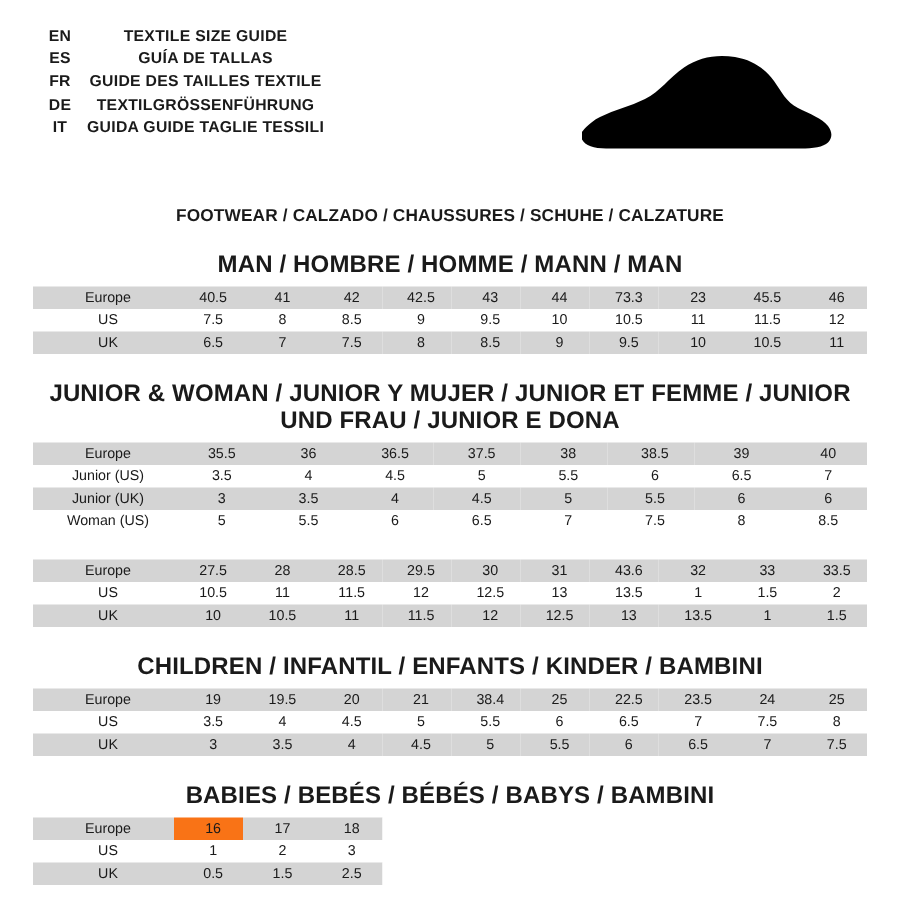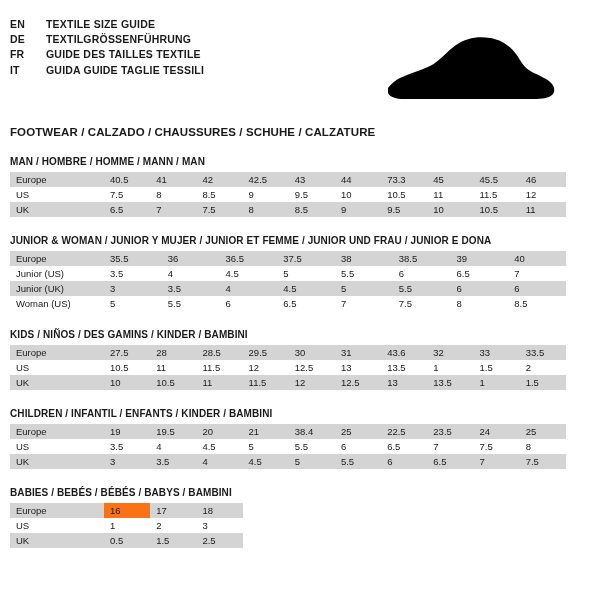--- a/index.html
+++ b/index.html
@@ -12,21 +12,22 @@
     background: #ffffff;
     font-family: "Liberation Sans", sans-serif;
     color: #1a1a1a;
     overflow: hidden;
   }
   .page {
     position: relative;
     width: 600px;
     height: 420px;
     box-sizing: border-box;
-    padding: 18px 22px 0 10px;
+    padding: 18px 22px 0 22px;
+    text-align: center;
   }
 
   
   .header {
     display: flex;
     align-items: flex-start;
     justify-content: space-between;
   }
   .lang-table {
     border-collapse: collapse;
@@ -48,32 +49,32 @@
   }
 
   .shoe-wrap {
     width: 190px;
     height: 80px;
     margin-right: 14px;
     margin-top: 12px;
   }
 
   .footwear-line {
-    margin-top: 16px;
+    margin-top: 28px;
     font-size: 11.5px;
     font-weight: bold;
     letter-spacing: 0.1px;
   }
 
   
   .section {
     margin-top: 18px;
   }
   .section-title {
-    font-size: 10px;
+    font-size: 16px;
     font-weight: bold;
     letter-spacing: 0.1px;
     margin-bottom: 5px;
   }
   table.sizes {
     border-collapse: collapse;
     table-layout: fixed;
     width: 556px;
   }
   table.sizes td {
@@ -109,26 +110,30 @@
 <div class="page">
 
   <div class="header">
     <table class="lang-table">
       <tbody>
         <tr>
           <td class="lang-code">EN</td>
           <td class="lang-text">TEXTILE SIZE GUIDE</td>
         </tr>
         <tr>
+          <td class="lang-code">ES</td>
+          <td class="lang-text">GUÍA DE TALLAS</td>
+        </tr>
+        <tr>
+          <td class="lang-code">FR</td>
+          <td class="lang-text">GUIDE DES TAILLES TEXTILE</td>
+        </tr>
+        <tr>
           <td class="lang-code">DE</td>
           <td class="lang-text">TEXTILGRÖSSENFÜHRUNG</td>
-        </tr>
-        <tr>
-          <td class="lang-code">FR</td>
-          <td class="lang-text">GUIDE DES TAILLES TEXTILE</td>
         </tr>
         <tr>
           <td class="lang-code">IT</td>
           <td class="lang-text">GUIDA GUIDE TAGLIE TESSILI</td>
         </tr>
       </tbody>
     </table>
 
     <div class="shoe-wrap">
       <svg viewBox="0 0 190 80" width="190" height="80" aria-hidden="true">
@@ -146,21 +151,21 @@
       <tbody>
         <tr class="shaded">
           <td class="label">Europe</td>
           <td class="cell">40.5</td>
           <td class="cell">41</td>
           <td class="cell">42</td>
           <td class="cell">42.5</td>
           <td class="cell">43</td>
           <td class="cell">44</td>
           <td class="cell">73.3</td>
-          <td class="cell">45</td>
+          <td class="cell">23</td>
           <td class="cell">45.5</td>
           <td class="cell">46</td>
         </tr>
         <tr class="plain">
           <td class="label">US</td>
           <td class="cell">7.5</td>
           <td class="cell">8</td>
           <td class="cell">8.5</td>
           <td class="cell">9</td>
           <td class="cell">9.5</td>
@@ -233,21 +238,20 @@
           <td class="cell">7</td>
           <td class="cell">7.5</td>
           <td class="cell">8</td>
           <td class="cell">8.5</td>
         </tr>
       </tbody>
     </table>
   </div>
 
   <div class="section">
-    <div class="section-title">KIDS / NIÑOS / DES GAMINS / KINDER / BAMBINI</div>
     <table class="sizes">
       <tbody>
         <tr class="shaded">
           <td class="label">Europe</td>
           <td class="cell">27.5</td>
           <td class="cell">28</td>
           <td class="cell">28.5</td>
           <td class="cell">29.5</td>
           <td class="cell">30</td>
           <td class="cell">31</td>

